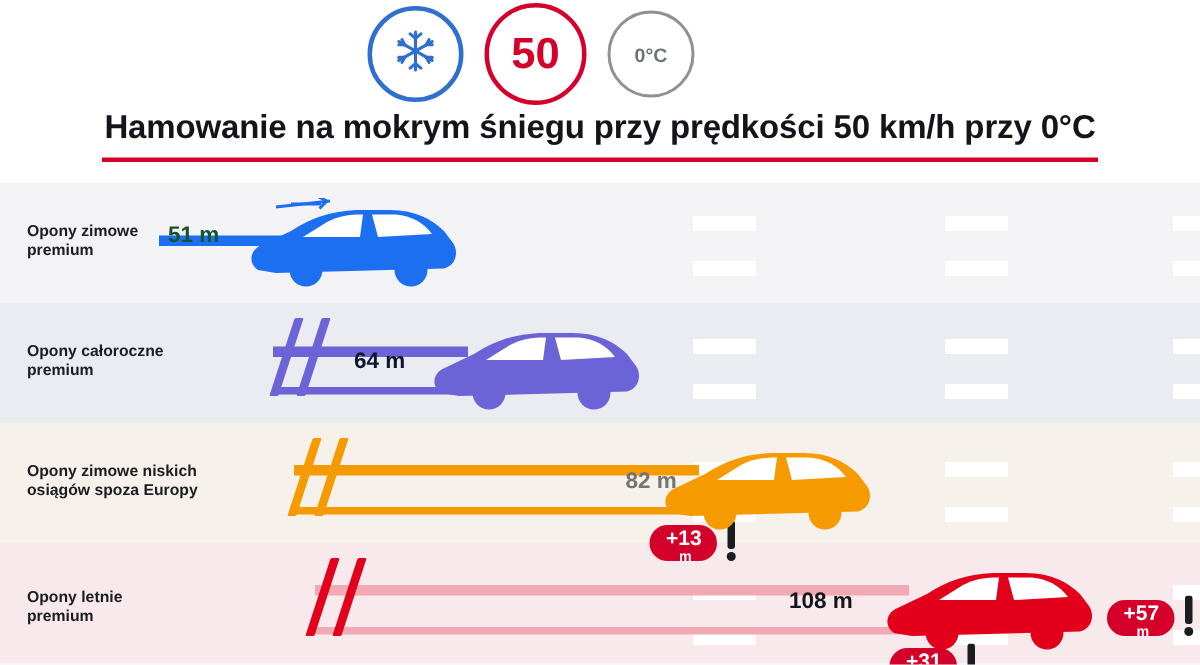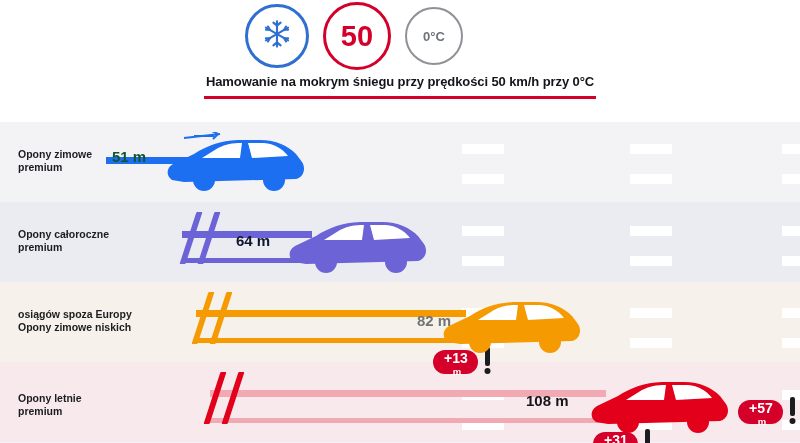--- a/index.html
+++ b/index.html
@@ -8,21 +8,21 @@
   
   .badges{position:absolute;top:4px;left:0;width:708px;height:64px;display:flex;justify-content:center;align-items:center;gap:14px;}
   .badge{border-radius:50%;display:flex;align-items:center;justify-content:center;background:#fff;}
   .badge-snow{width:58px;height:58px;border:3px solid #2f6fd0;}
   .badge-snow svg{width:30px;height:30px;}
   .badge-speed{width:62px;height:62px;border:3px solid #d4002a;color:#d4002a;font-size:29px;font-weight:bold;}
   .badge-temp{width:54px;height:54px;border:2px solid #8e9196;color:#6e7378;font-size:13px;font-weight:bold;}
 
   
   .title-wrap{position:absolute;top:72px;left:0;width:800px;text-align:center;}
-  .title{display:inline-block;font-size:13px;font-weight:bold;color:#14151a;padding:0 2px 7px 2px;border-bottom:3px solid #d4002a;letter-spacing:-0.1px;}
+  .title{display:inline-block;font-size:22px;font-weight:bold;color:#14151a;padding:0 2px 7px 2px;border-bottom:3px solid #d4002a;letter-spacing:-0.1px;}
 
   
   .road{position:absolute;top:122px;left:0;width:800px;height:321px;background:#f3f3f5;overflow:hidden;}
   .lane-dash-col{position:absolute;top:0;width:42px;height:321px;}
   .lane-dash-col i{position:absolute;left:0;width:42px;height:10px;background:#ffffff;}
 
   .lane{position:absolute;left:0;width:800px;height:80px;}
   .lane-1{top:0;background:#f3f3f5;}
   .lane-2{top:80px;background:#ebebf2;}
   .lane-3{top:160px;background:#f6f2eb;}
@@ -163,22 +163,22 @@
       <small>m</small>
   </div>
   <div class="pill-cone" style="top:225px;left:482px;">
     <svg width="11" height="28" viewBox="0 0 11 28">
         <rect x="3" y="0" width="5" height="19" rx="2" fill="#1b1c20"></rect>
         <circle cx="5.5" cy="24" r="3" fill="#1b1c20"></circle>
       </svg>
   </div>
 
   <div class="lane-label" style="top:186px;">
+    <div>Opony zimowe niskich</div>
     <div>osiągów spoza Europy</div>
-    <div>Opony zimowe niskich</div>
   </div>
   <div class="bar" style="top:188px;left:196px;width:270px;background:#f59a00;"></div>
   <div class="bar2" style="top:216px;left:196px;width:270px;background:#f59a00;"></div>
   <div class="slash" style="top:170px;left:200px;background:#f59a00;"></div>
   <div class="slash" style="top:170px;left:218px;background:#f59a00;"></div>
   <div class="dist" style="top:190px;left:401px;color:#737373;margin-left:16px;">82 m</div>
   <div class="car" style="top:172px;left:440px;">
     <svg width="142" height="62" viewBox="0 0 142 62">
       <path d="M8 48 C2 44,2 36,9 32 L30 22 C44 13,56 9,74 8 L96 8 C112 8,124 14,132 22 L138 30 C142 36,140 45,132 47 L20 50 Z" fill="#f59a00"></path>
       <path d="M38 26 L54 16 C62 12,68 11,78 11 L76 26 Z" fill="#ffffff"></path>

